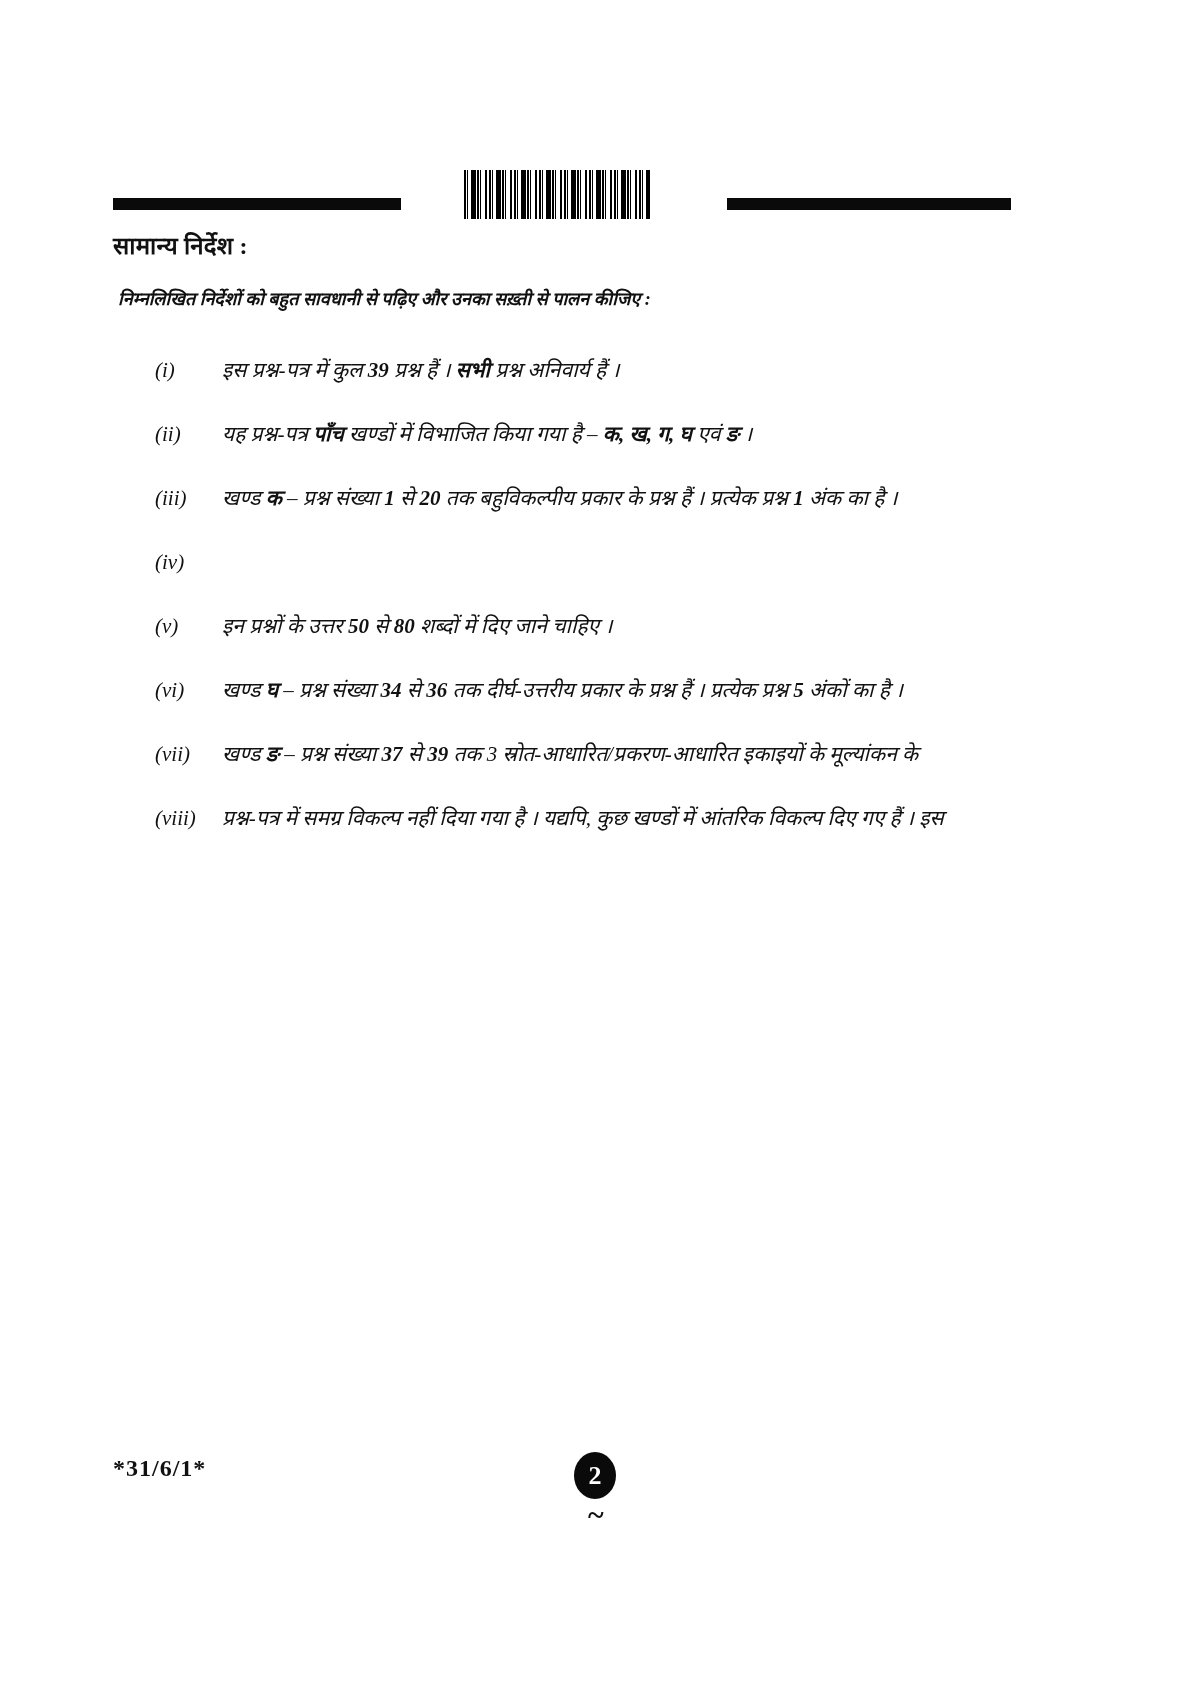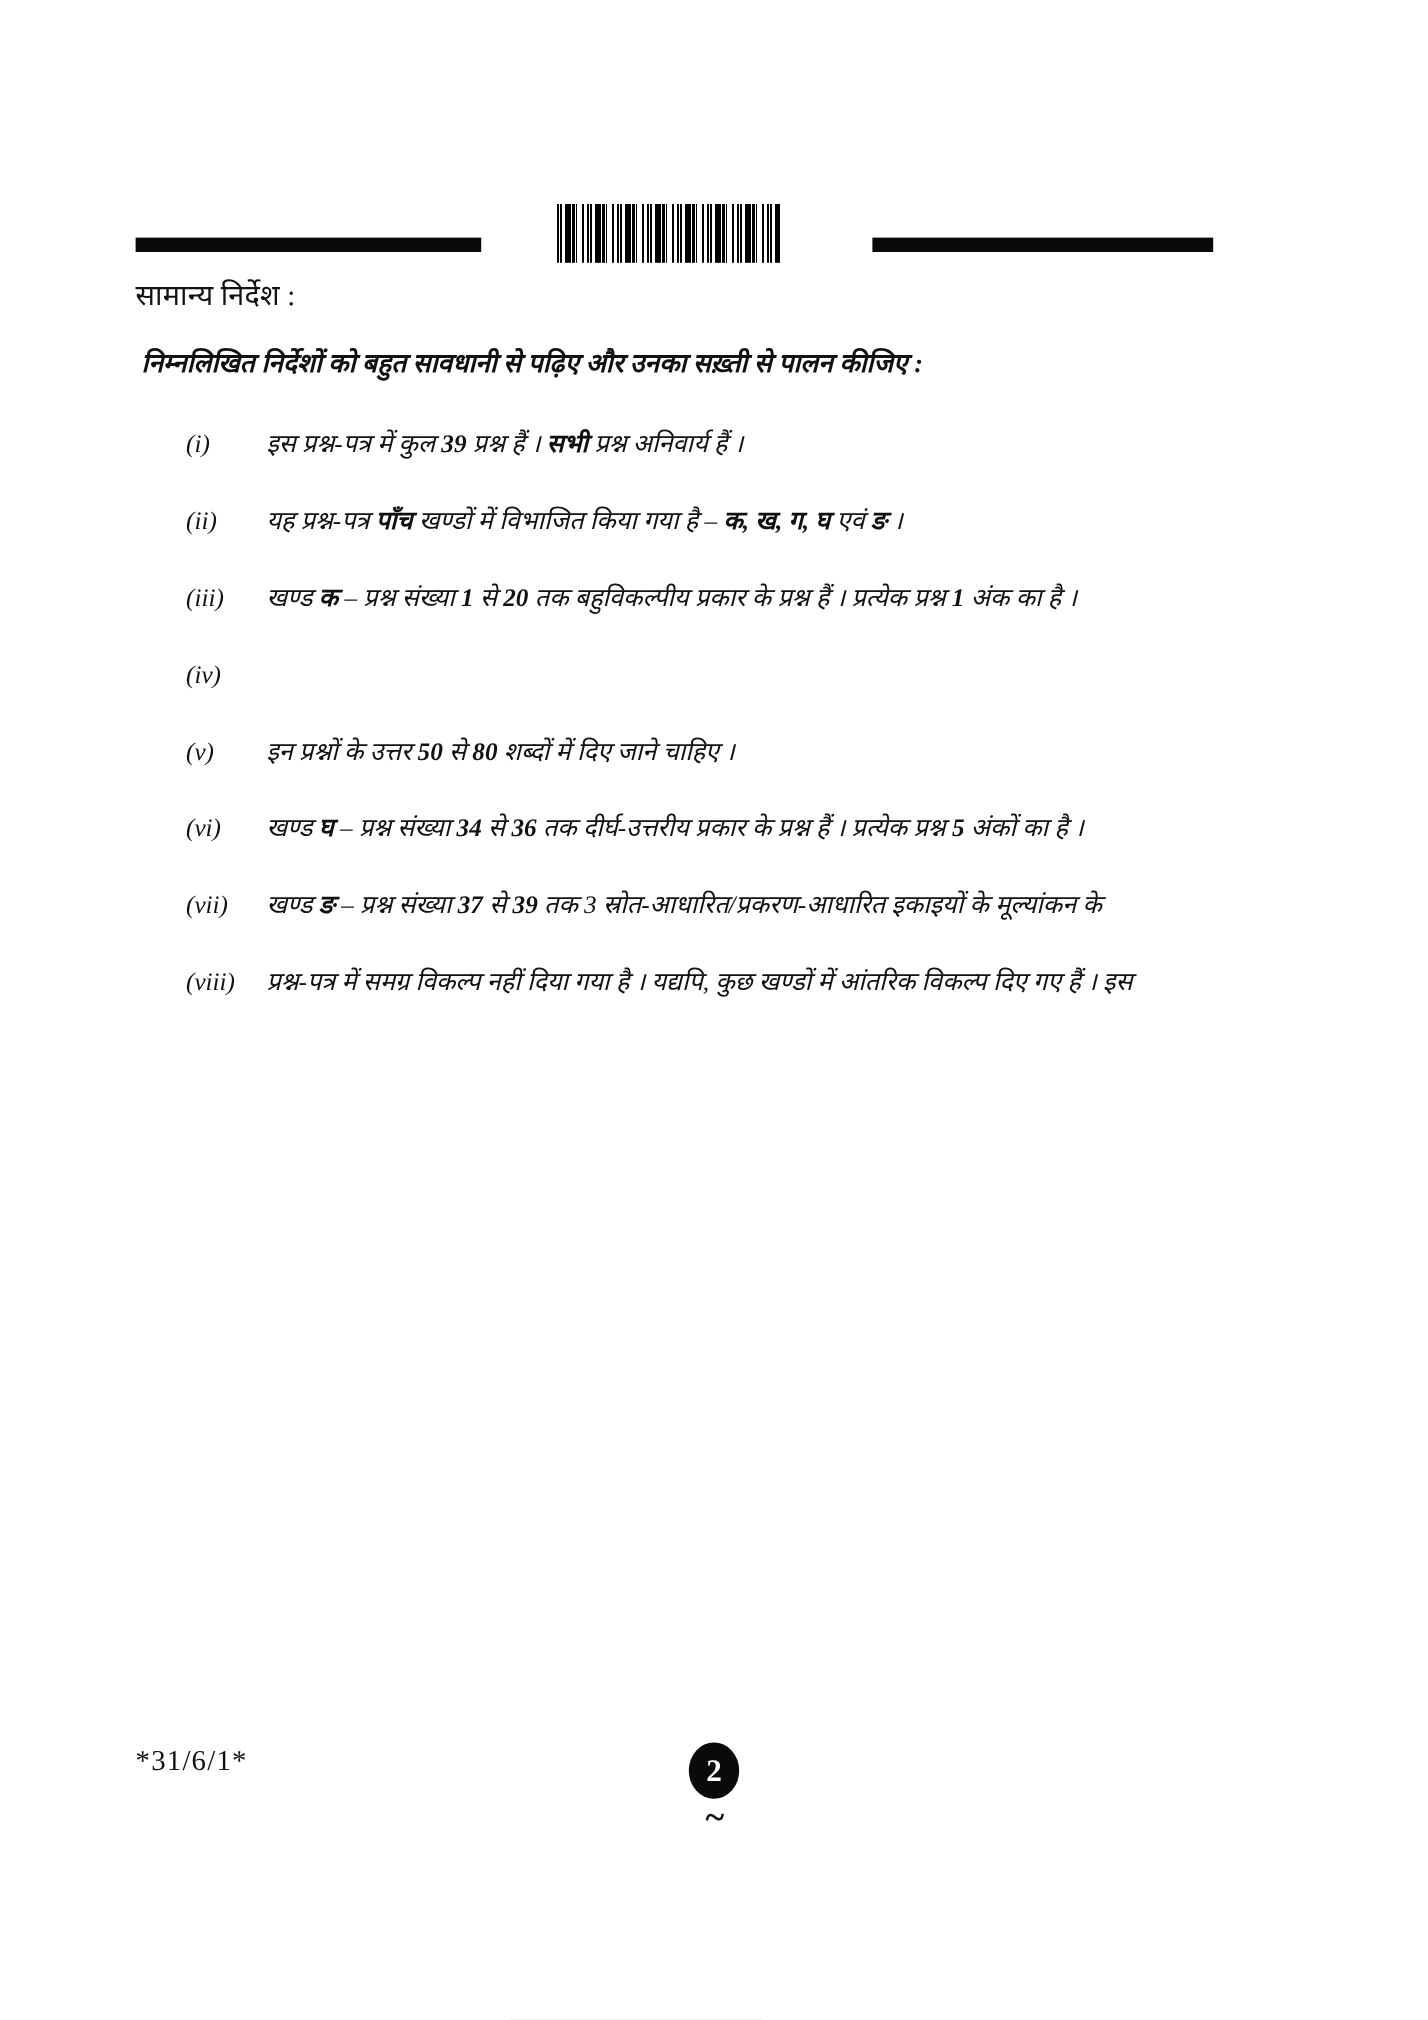--- a/index.html
+++ b/index.html
@@ -26,44 +26,44 @@
       #000 0 2px, #fff 2px 3px,
       #000 3px 4px, #fff 4px 7px,
       #000 7px 12px, #fff 12px 13px,
       #000 13px 15px, #fff 15px 16px,
       #000 16px 17px, #fff 17px 21px,
       #000 21px 23px, #fff 23px 25px);
   }
 
   .title {
     position:absolute; left:113px; top:228px;
-    font-size:24px; font-weight:normal; letter-spacing:0.2px;
+    font-size:24px; font-weight:bold; letter-spacing:0.2px;
   }
 
   .intro {
     position:absolute; left:118px; top:286px;
-    font-size:22px; font-weight:bold; font-style:italic;
+    font-size:18px; font-weight:bold; font-style:italic;
   }
 
   .content {
     position:absolute; left:155px; top:343px; width:900px;
     font-size:21px; font-style:italic;
   }
   .item { display:flex; margin-bottom:10px; }
   .item .num {
     flex:0 0 67px; line-height:54px;
     font-style:italic;
   }
   .item .lines { flex:1; }
   .item .line { line-height:54px; white-space:nowrap; }
   .seg-b { font-weight:bold; }
 
   .footer-code {
     position:absolute; left:113px; top:1455px;
-    font-size:24px; font-weight:normal; font-style:normal;
+    font-size:24px; font-weight:bold; font-style:normal;
     letter-spacing:1px;
   }
   .page-badge {
     position:absolute; left:574px; top:1452px;
     width:42px; height:47px; border-radius:50%;
     background:#0a0a0a; color:#ffffff;
     display:flex; align-items:center; justify-content:center;
     font-size:26px; font-weight:bold;
   }
   .tilde {

